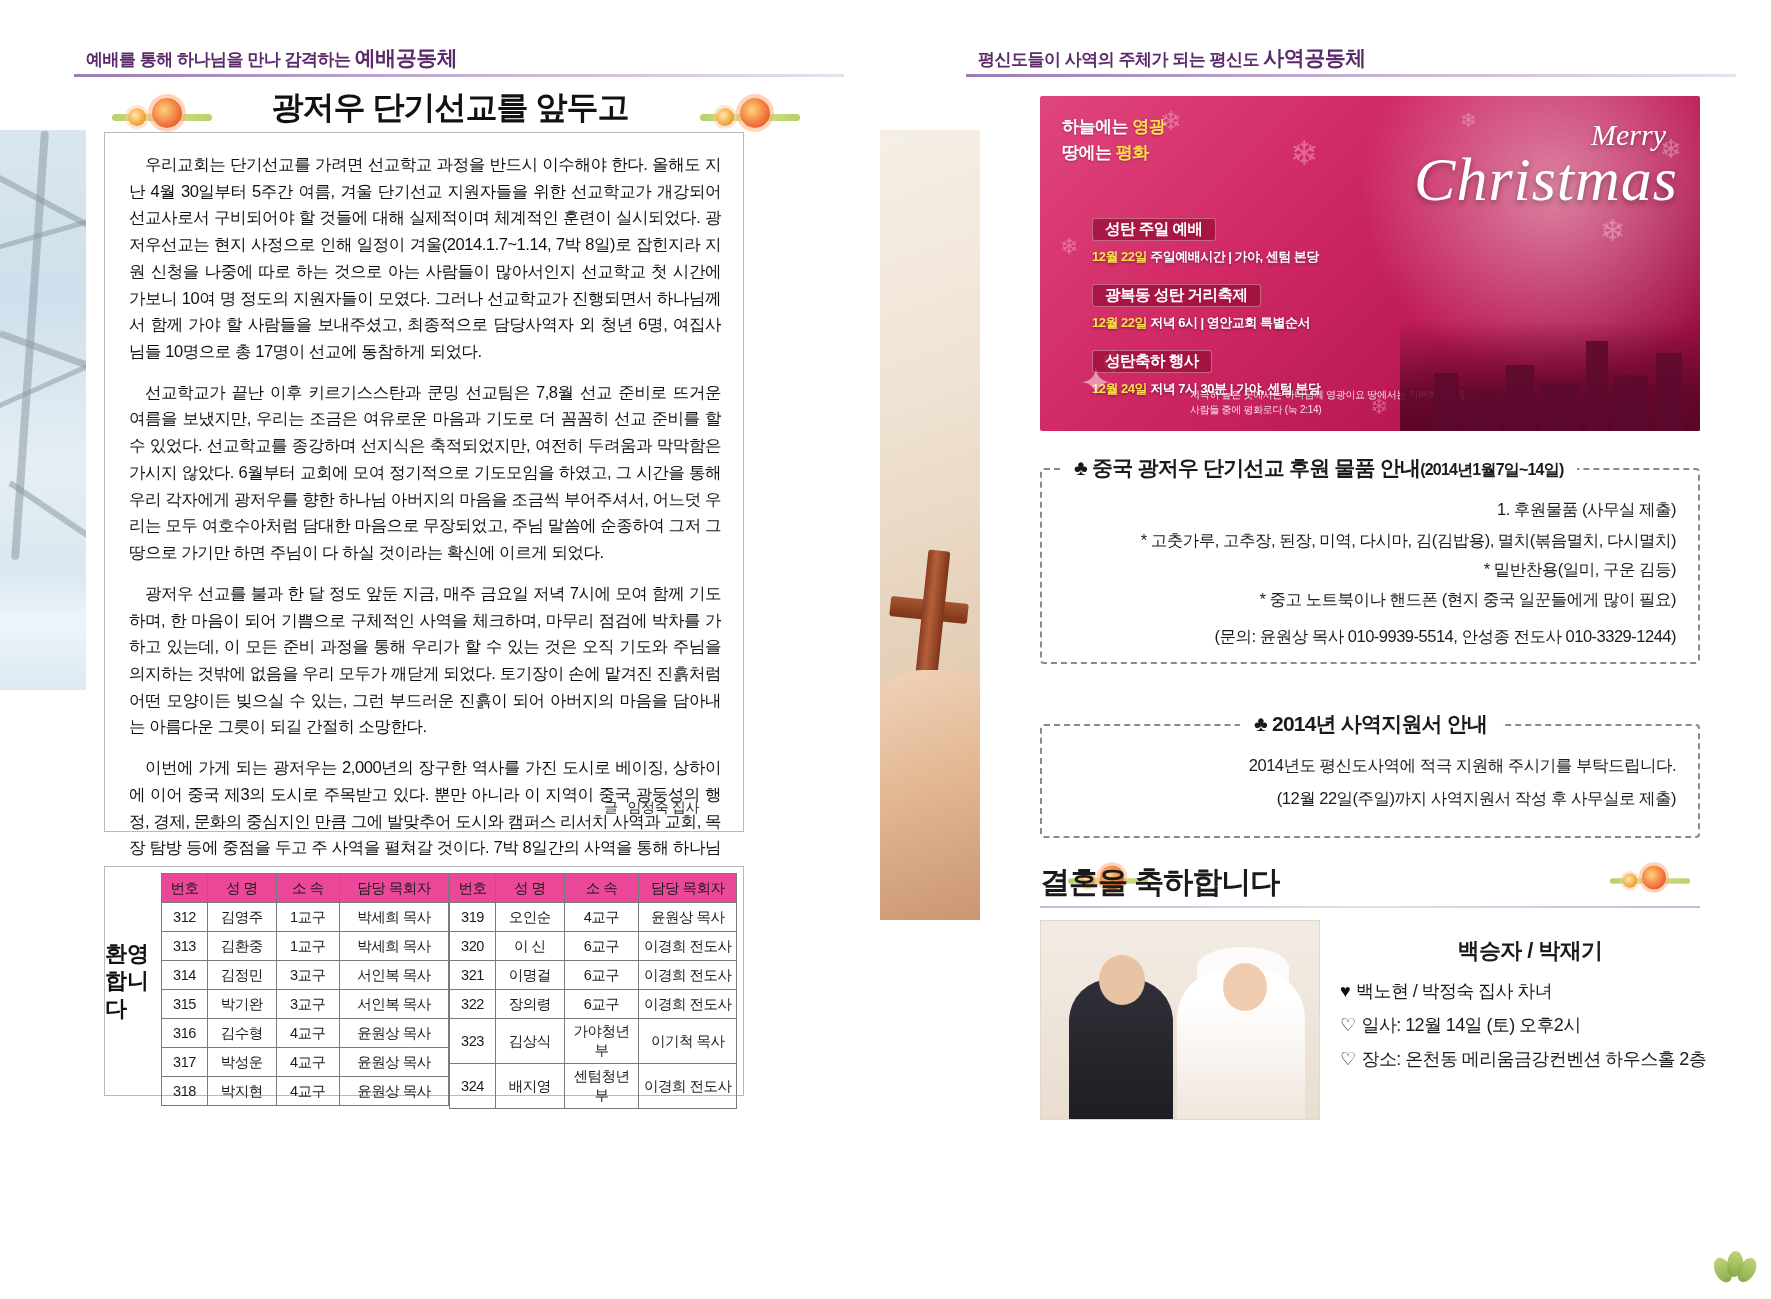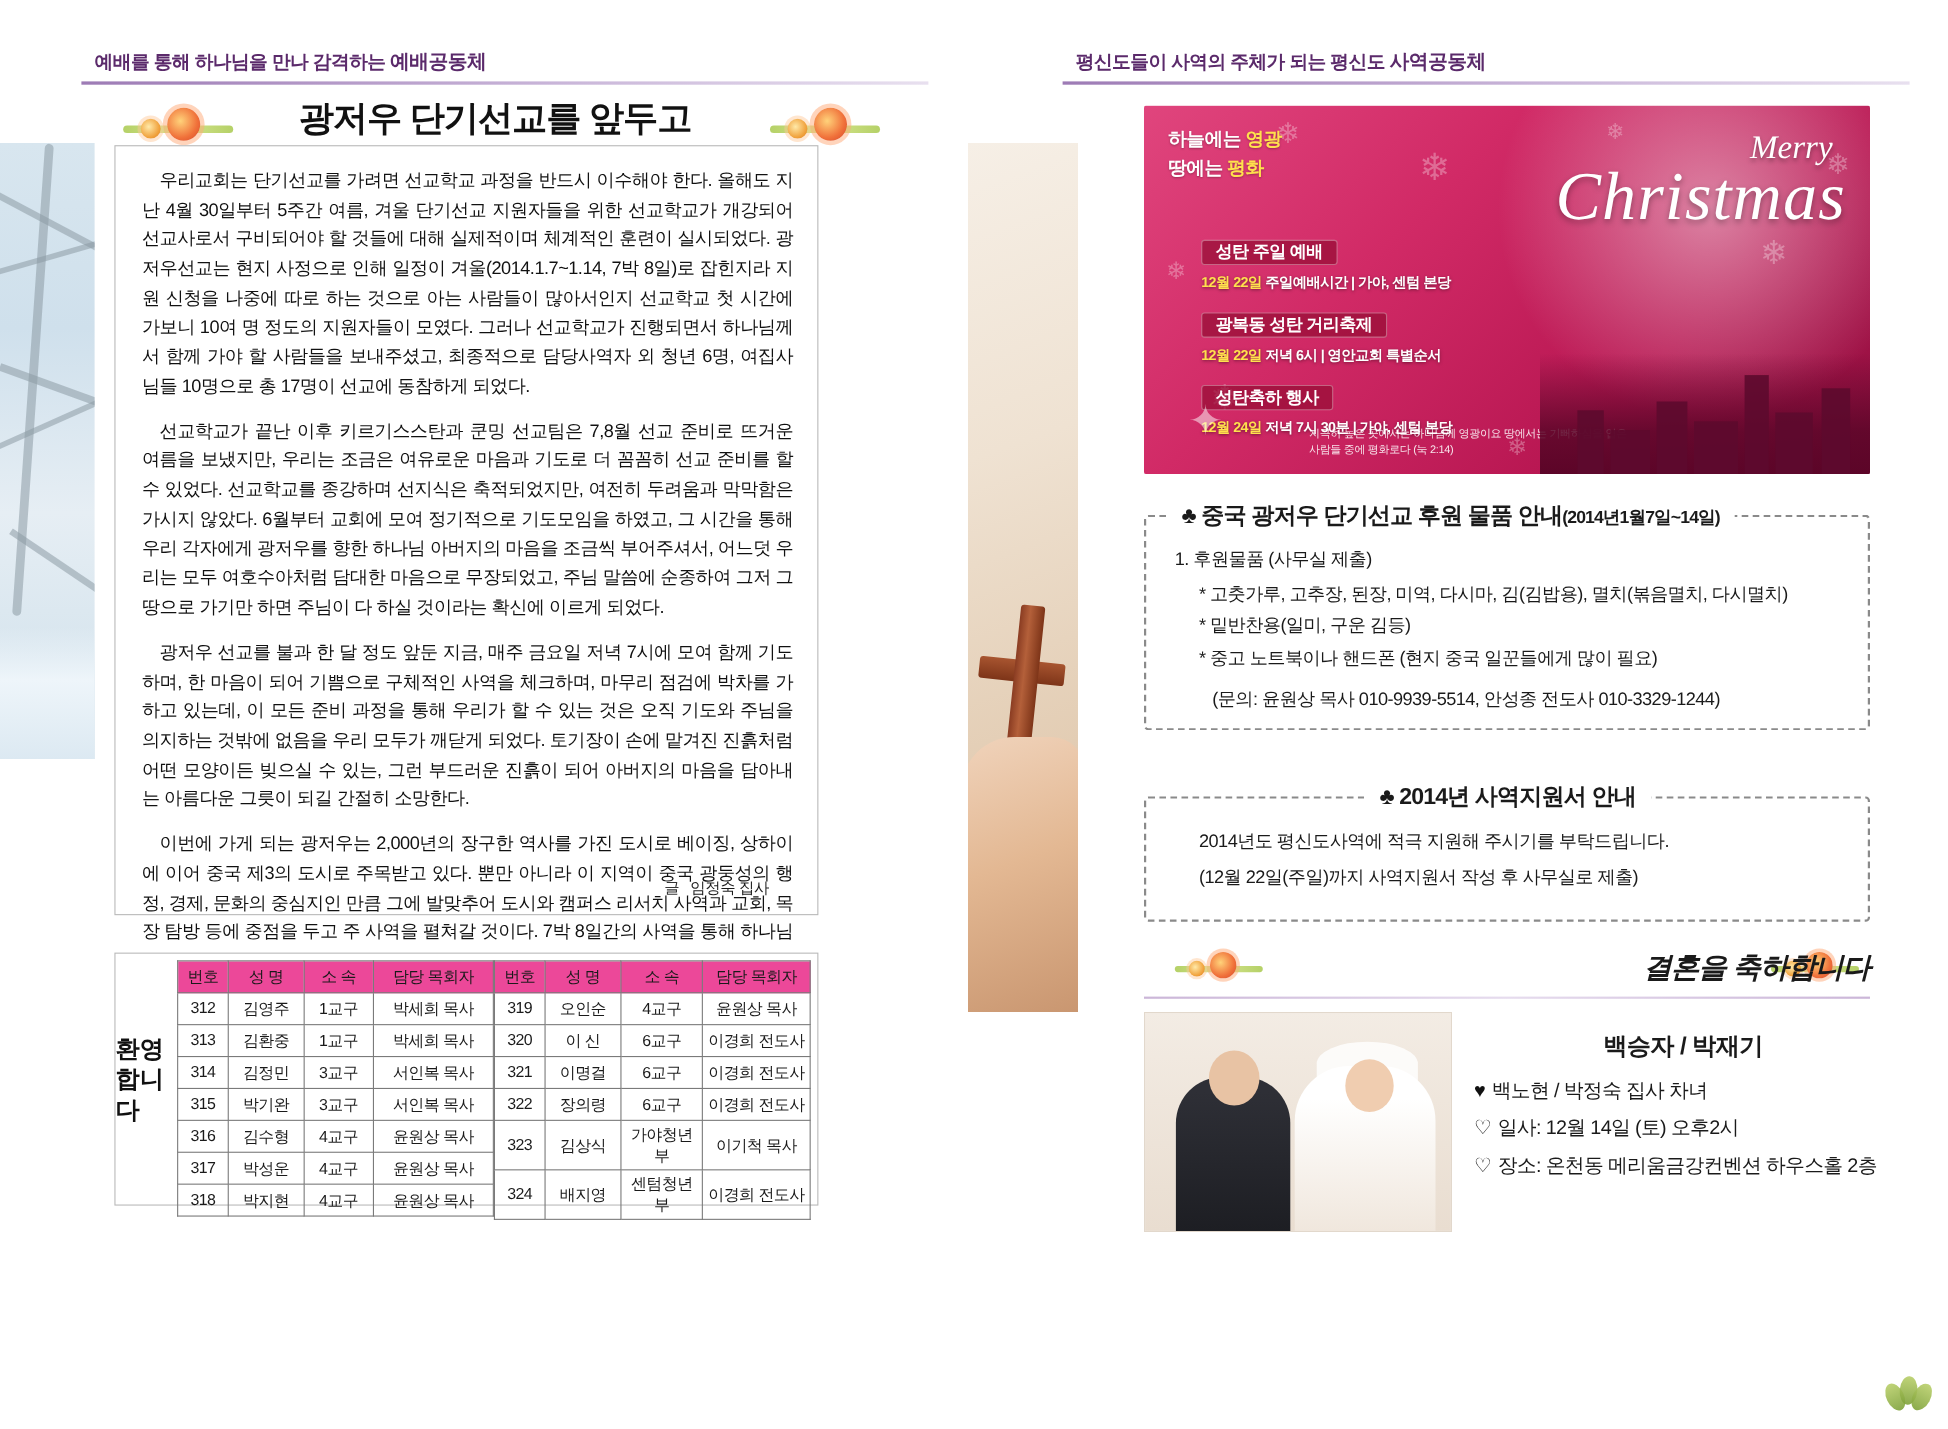--- a/index.html
+++ b/index.html
@@ -47,21 +47,21 @@
   
   .hdr {
     position: absolute;
     font-size: 17px;
     font-weight: bold;
     color: #5b2a6b;
     padding-bottom: 6px;
     letter-spacing: -0.5px;
   }
   .hdr .accent {
-    font-size: 18px;
+    font-size: 21px;
   }
   .hdr-rule {
     position: absolute;
     height: 3px;
     background: linear-gradient(90deg, #9d7bb5 0%, #c8b4d8 55%, #e8e0ef 100%);
   }
 
   
   .article-title {
     position: absolute;
@@ -322,41 +322,41 @@
     font-weight: bold;
     letter-spacing: -0.8px;
     white-space: nowrap;
   }
   .dash-title .small { font-size: 16px; }
   .dashbox .body {
     font-size: 16.5px;
     line-height: 1.62;
     letter-spacing: -0.5px;
     padding: 26px 22px 14px 26px;
+    text-align: right;
   }
   .dashbox .body .lv1 { margin: 0 0 4px 0; }
   .dashbox .body .lv2 { margin: 0 0 3px 16px; }
   .dashbox .body .note { margin: 10px 0 0 34px; }
 
   .support-box .body .lv2 { margin-left: 22px; }
 
   .apply-box .body p { margin: 0 0 6px 0; }
   .apply-box .body .ind { margin-left: 22px; }
 
   
   .wed-title {
     position: absolute;
     left: 1040px;
     top: 862px;
     width: 660px;
-    text-align: right;
-    font-size: 26px;
+    text-align: left;
+    font-size: 30px;
     font-weight: bold;
     letter-spacing: -1px;
-    font-style: italic;
   }
   .wed-rule {
     position: absolute;
     left: 1040px;
     top: 906px;
     width: 660px;
     height: 2px;
     background: linear-gradient(90deg, #cbb6d8, #e6dcee, #cbb6d8);
   }
   .wed-photo {

